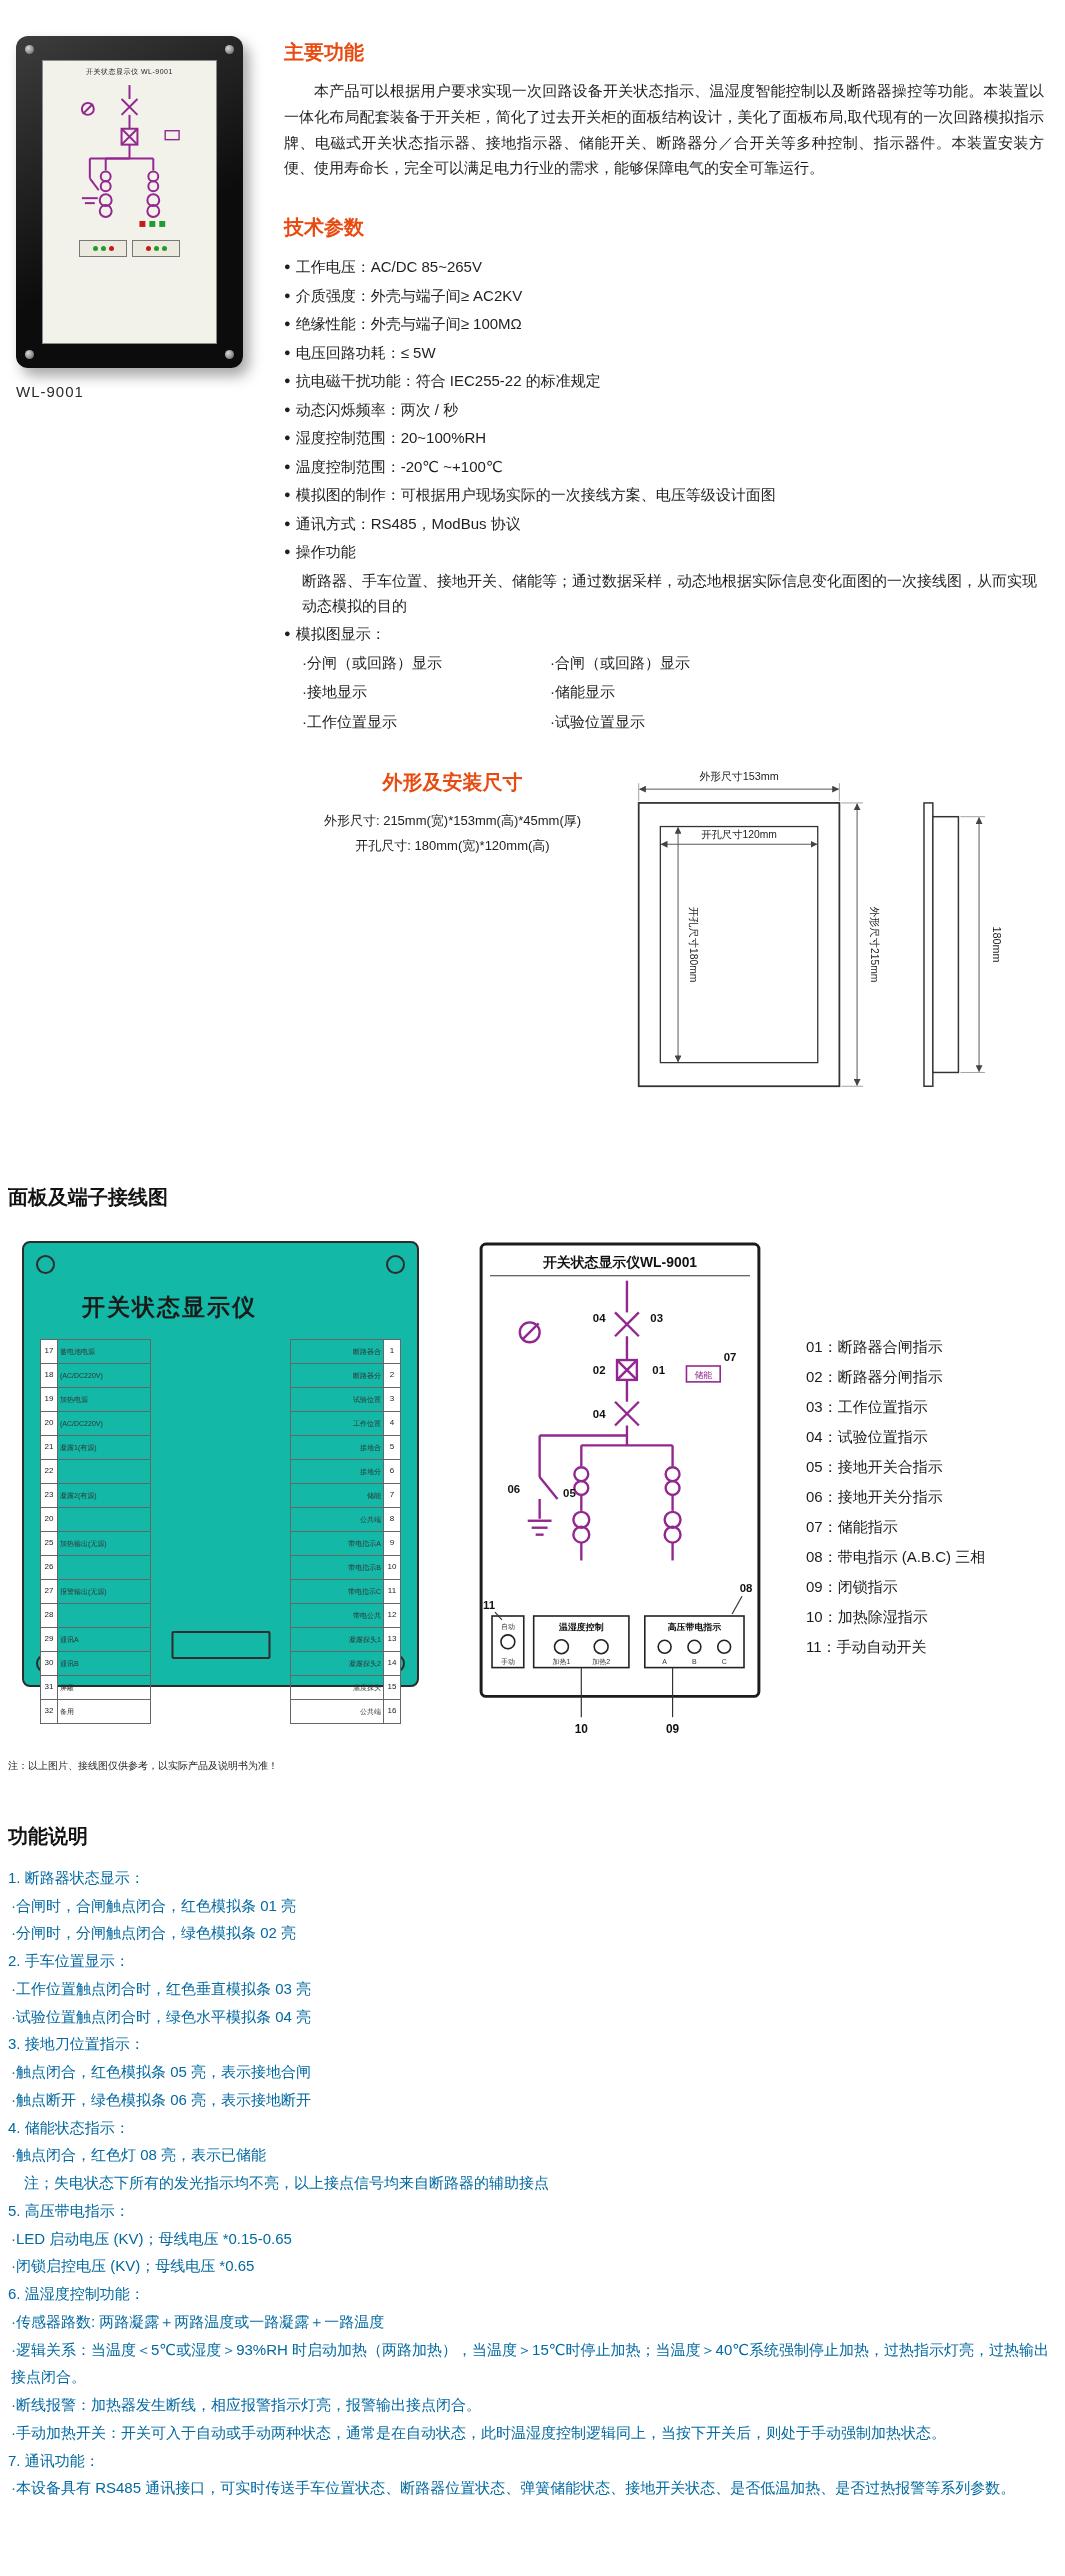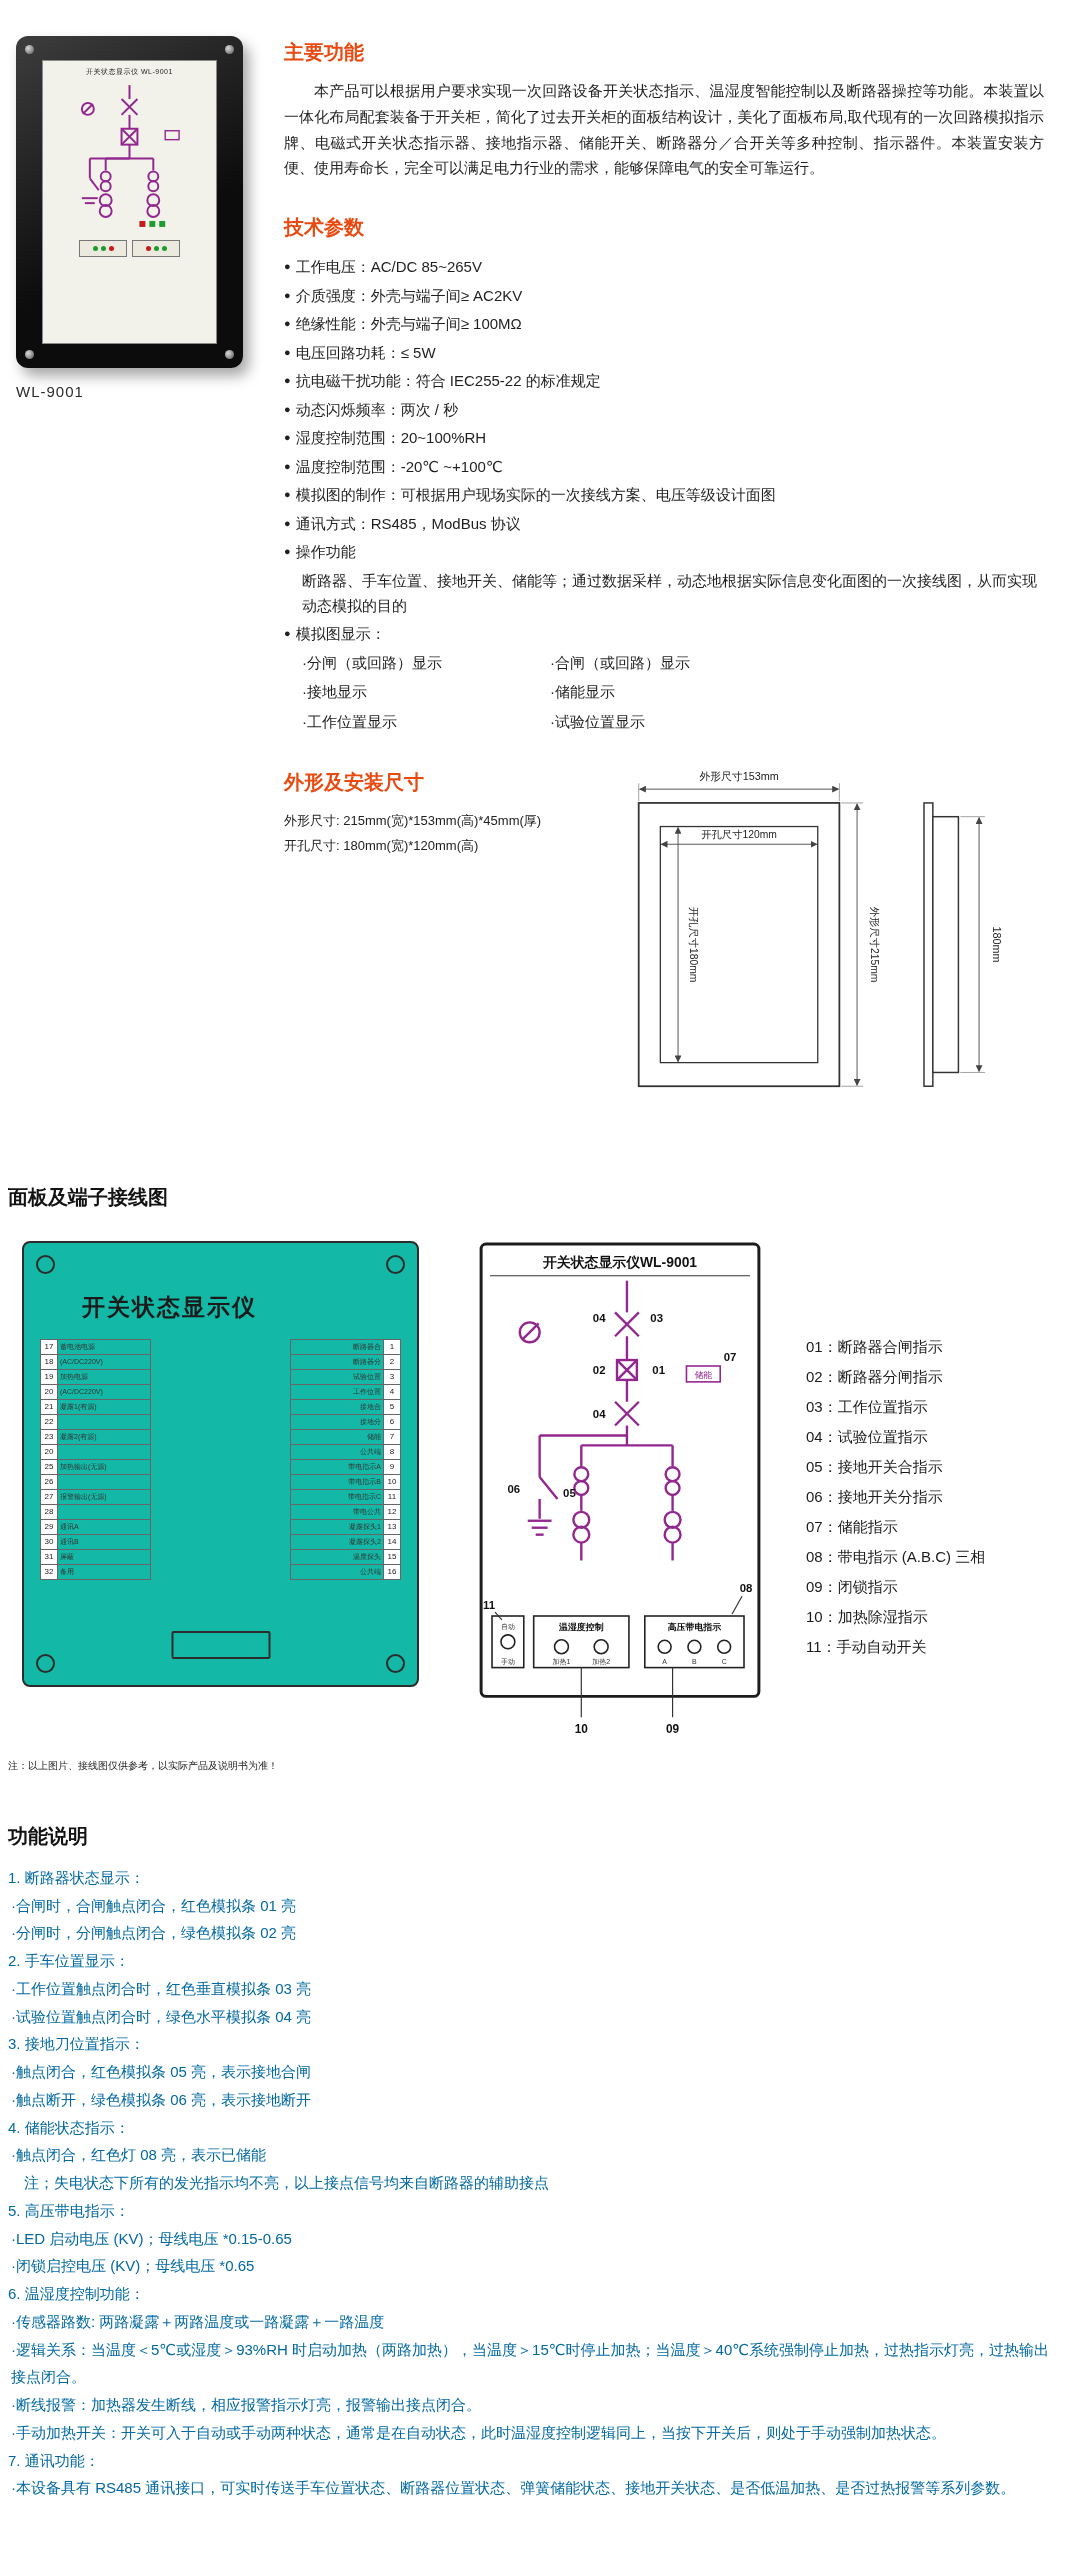--- a/index.html
+++ b/index.html
@@ -29,37 +29,37 @@
   .body-text{margin:2px 0 0;text-indent:2em;text-align:justify;line-height:1.72;}
 
   .tech-list{list-style:none;margin:4px 0 0;padding:0;}
   .tech-item{line-height:1.9;}
   .tech-item::before{content:"●";font-size:11px;margin-right:5px;vertical-align:2px;color:#1f1f1f;}
   .sub-note{padding-left:18px;line-height:1.7;margin:1px 0;}
   .bullet-line{line-height:1.9;}
   .mimic-grid{display:grid;grid-template-columns:248px 248px;padding-left:18px;line-height:1.95;}
 
   .dim-section{display:flex;margin-top:30px;}
-  .dim-left{width:337px;flex:0 0 337px;}
+  .dim-left{width:337px;flex:0 0 337px;text-align:center;}
   .dim-spec{font-size:13px;line-height:1.95;color:#222;}
   .dim-svg{margin-left:auto;}
   .dim-svg text{font-family:inherit;fill:#222;}
 
   
   .wiring{margin-top:48px;padding:0 10px 0 8px;}
   .wiring h2{margin-bottom:28px;}
   .wiring-row{display:flex;padding-left:14px;align-items:flex-start;}
   .rear{position:relative;width:393px;height:442px;border:2.5px solid #2c2c2c;border-radius:8px;background:#14b8a6;flex:0 0 393px;margin-right:59px;}
   .hole{position:absolute;width:15px;height:15px;border:2px solid #2c2c2c;border-radius:50%;}
   .h-tl{left:12px;top:12px}.h-tr{right:12px;top:12px}.h-bl{left:12px;bottom:12px}.h-br{right:12px;bottom:12px}
   .rear-title{position:absolute;left:58px;top:46px;font-size:23px;font-weight:bold;letter-spacing:2px;color:#1a1a1a;}
   .strip{position:absolute;top:97px;}
   .strip.left{left:16px;}
   .strip.right{right:16px;}
-  .trow{display:flex;height:16px;margin-top:-1px;}
+  .trow{display:flex;height:25px;margin-top:-1px;}
   .strip.right .trow{flex-direction:row-reverse;}
   .tnum{width:18px;border:1px solid #666;box-sizing:border-box;display:flex;align-items:center;justify-content:center;font-size:8px;color:#222;background:#fff;}
   .tlabel{width:93px;border:1px solid #666;border-left:none;box-sizing:border-box;display:flex;align-items:center;padding:0 2px;font-size:7px;color:#333;white-space:nowrap;overflow:hidden;}
   .strip.right .tlabel{border-left:1px solid #666;border-right:none;justify-content:flex-end;}
   .rear-port{position:absolute;left:50%;transform:translateX(-50%);bottom:26px;width:95px;height:24px;border:2px solid #2c2c2c;border-radius:2px;}
   .front-svg{flex:0 0 284px;margin-right:44px;}
   .front-svg text{font-family:inherit;}
   .callouts{padding-top:91px;font-size:15px;line-height:30px;color:#1c1c1c;white-space:nowrap;}
   .note{margin:16px 0 0 0;font-size:10px;color:#1c1c1c;}
 

